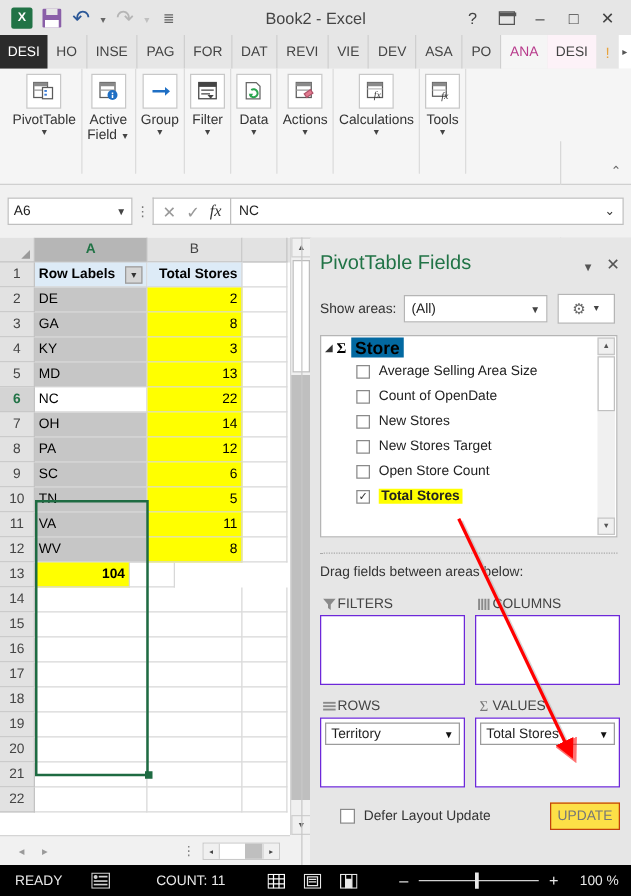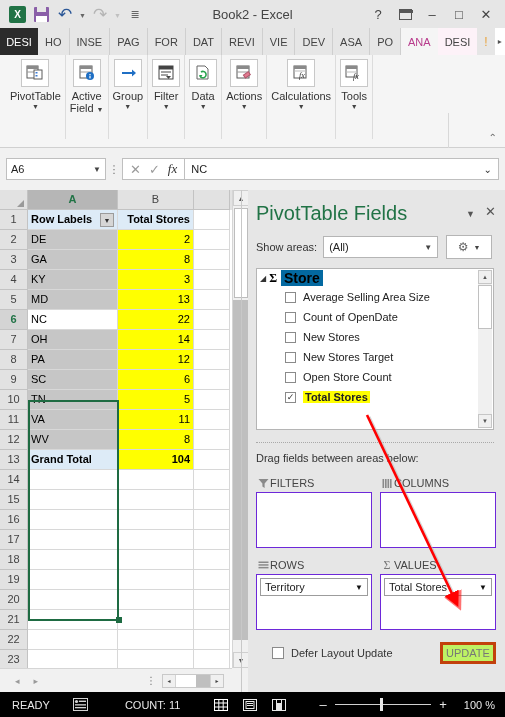--- a/index.html
+++ b/index.html
@@ -143,21 +143,21 @@
   .sb-dots { margin-left:auto; color:#777; font-size:10px; padding-right:6px; }
   .hsb { width:62px; height:14px; display:flex; border:1px solid #c9c9c9; background:#fff; }
   .hsb-l,.hsb-r { width:13px; background:#f0f0f0; border-right:1px solid #d4d4d4;
                   font-size:6px; color:#444; display:flex; align-items:center; justify-content:center; }
   .hsb-r { border-right:none; border-left:1px solid #d4d4d4; }
   .hsb-thumb { width:20px; background:#fff; }
   .hsb-rest { flex:1; background:#bfbfbf; }
 
   
   .pane { position:absolute; left:248px; top:190px; width:257px; height:502px; background:#e6e6e6; }
-  .pane-title { position:absolute; left:8px; top:12px; font-size:20px; color:#217346; }
+  .pane-title { position:absolute; left:8px; top:12px; font-size:16px; color:#217346; }
   .pane-caret { position:absolute; right:30px; top:19px; font-size:9px; color:#555; }
   .pane-close { position:absolute; right:9px; top:14px; font-size:13px; color:#555; }
   .showfields-row { position:absolute; left:8px; top:45px; width:240px; height:24px;
                     display:flex; align-items:center; }
   .sf-label { font-size:11px; color:#333; margin-right:6px; }
   .sf-select { width:115px; height:22px; background:#fff; border:1px solid #b5b5b5;
                display:flex; align-items:center; padding:0 5px; font-size:11px; color:#222; }
   .sf-select .c { margin-left:auto; font-size:8px; color:#444; }
   .gear-btn { margin-left:8px; width:46px; height:24px; background:#fff; border:1px solid #b5b5b5;
               display:flex; align-items:center; justify-content:center; gap:5px; }
@@ -190,21 +190,21 @@
   .area-hdr { display:flex; align-items:center; height:18px; font-size:11px; color:#444; }
   .area-ico { width:14px; display:flex; justify-content:center; color:#8a8a8a; font-size:11px; }
   .area-box { height:56px; background:#fff; border:1px solid #6d28d9; padding:3px; }
   .chip { height:18px; background:#fff; border:1px solid #9c9c9c; display:flex; align-items:center;
           padding:0 4px; font-size:11px; color:#222; }
   .chip .c { margin-left:auto; font-size:8px; color:#111; }
 
   .defer-row { position:absolute; left:8px; top:452px; width:240px; display:flex; align-items:center;padding-left:16px; }
   .defer-chk { width:12px; height:12px; border:1px solid #8a8a8a; background:#fff; margin-right:7px; }
   .defer-lbl { font-size:11px; color:#333; }
-  .update-btn { margin-left:auto; width:56px; height:22px; background:#bef264; border:3px solid #c2410c;
+  .update-btn { margin-left:auto; width:56px; height:22px; background:#fde047; border:1px solid #c2410c;
                 display:flex; align-items:center; justify-content:center; font-size:11px; color:#777; }
 
   
   .pane-divider { position:absolute; left:241px; top:190px; width:1px; height:502px; background:#c8c8c8; }
 
   
   .annot { position:absolute; left:0; top:0; width:505px; height:717px; pointer-events:none; }
 
   
   .statusbar { position:absolute; left:0; bottom:0; width:505px; height:25px;
@@ -486,21 +486,20 @@
           <div class="cell c"></div>
         </div>
         <div class="grow">
           <div class="rh">12</div>
           <div class="cell a selgray"><span>WV</span></div>
           <div class="cell b yellow">8</div>
           <div class="cell c"></div>
         </div>
         <div class="grow">
           <div class="rh">13</div>
-          <div class="cell a total"><span>Grand Total</span></div>
           <div class="cell b total yellow">104</div>
           <div class="cell c"></div>
         </div>
         <div class="grow">
           <div class="rh">14</div>
           <div class="cell a"><span></span></div>
           <div class="cell b"></div>
           <div class="cell c"></div>
         </div>
         <div class="grow">
@@ -540,26 +539,20 @@
           <div class="cell c"></div>
         </div>
         <div class="grow">
           <div class="rh">21</div>
           <div class="cell a"><span></span></div>
           <div class="cell b"></div>
           <div class="cell c"></div>
         </div>
         <div class="grow">
           <div class="rh">22</div>
-          <div class="cell a"><span></span></div>
-          <div class="cell b"></div>
-          <div class="cell c"></div>
-        </div>
-        <div class="grow">
-          <div class="rh">23</div>
           <div class="cell a"><span></span></div>
           <div class="cell b"></div>
           <div class="cell c"></div>
         </div>
       </div>
     <div class="selbox"></div>
     <div class="selhandle"></div>
   </div>
 
   <div class="gvsb" style="left:232px;right:auto;width:16px;">

